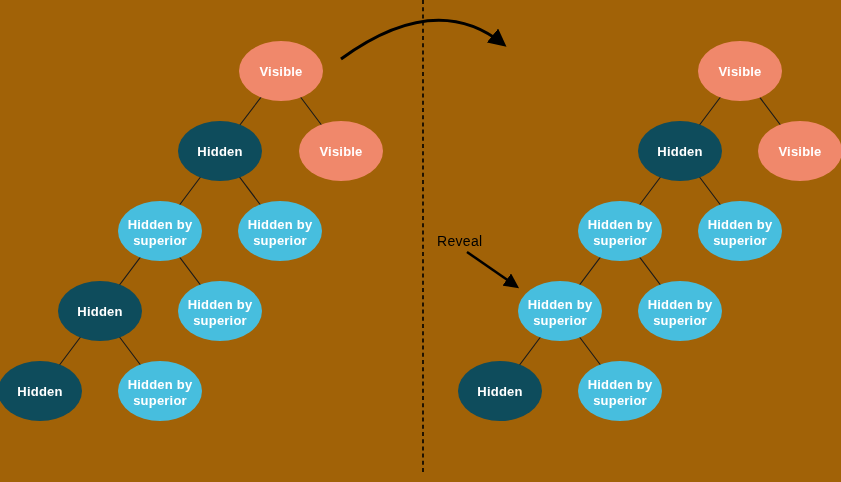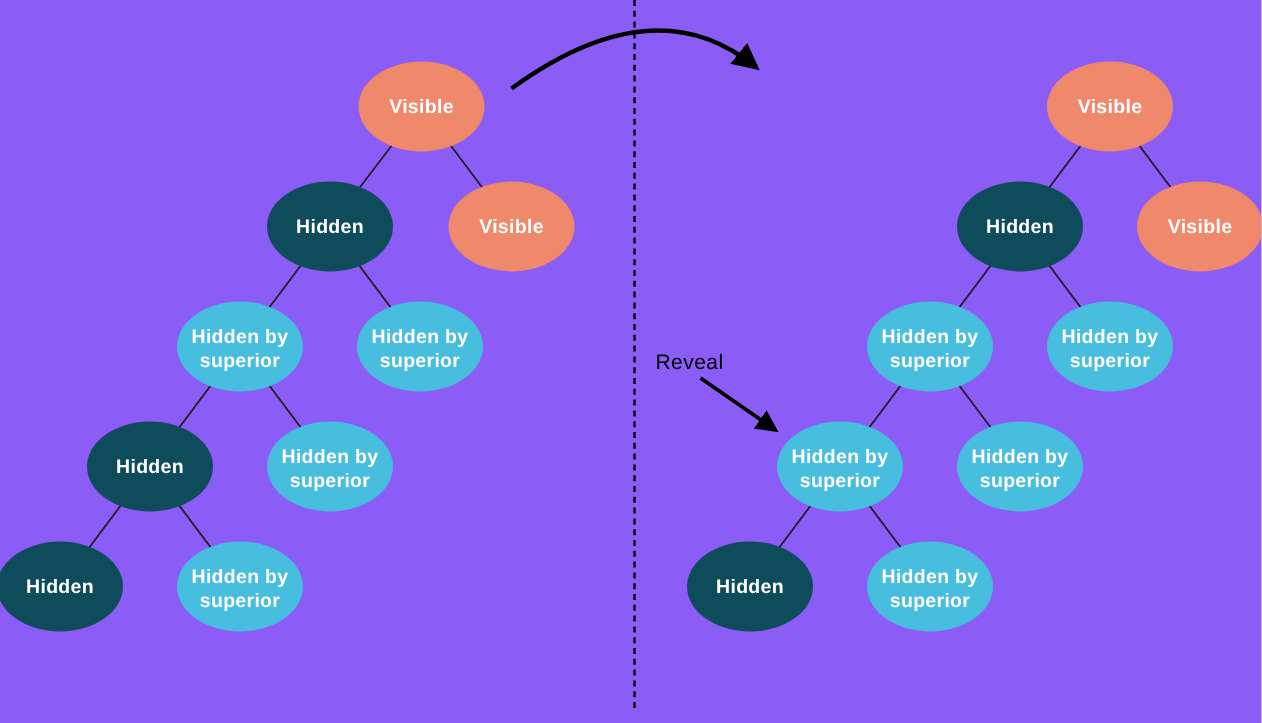--- a/index.html
+++ b/index.html
@@ -7,21 +7,21 @@
     padding: 0;
     background: #ffffff;
     width: 841px;
     height: 482px;
     overflow: hidden;
   }
   .stage {
     position: relative;
     width: 841px;
     height: 482px;
-    background: #8b5cf6;
+    background: #a16207;
   }
   svg { display: block; width: 841px; height: 482px; }
   text {
     font-family: "Liberation Sans", "DejaVu Sans", sans-serif;
   }
   .node-label {
     fill: #ffffff;
     font-size: 13px;
     font-weight: 600;
     letter-spacing: 0.2px;

